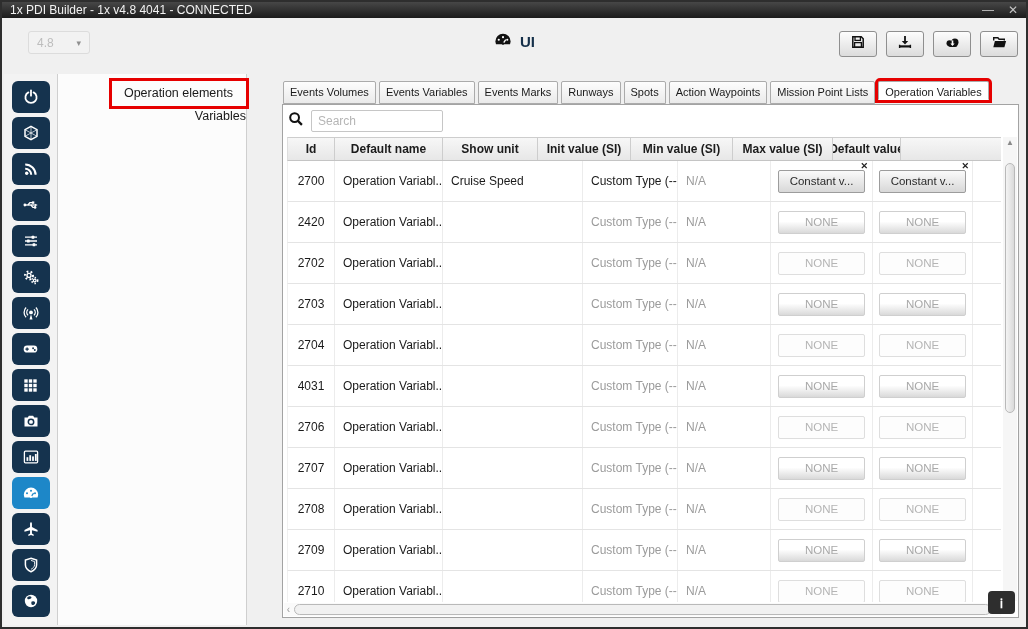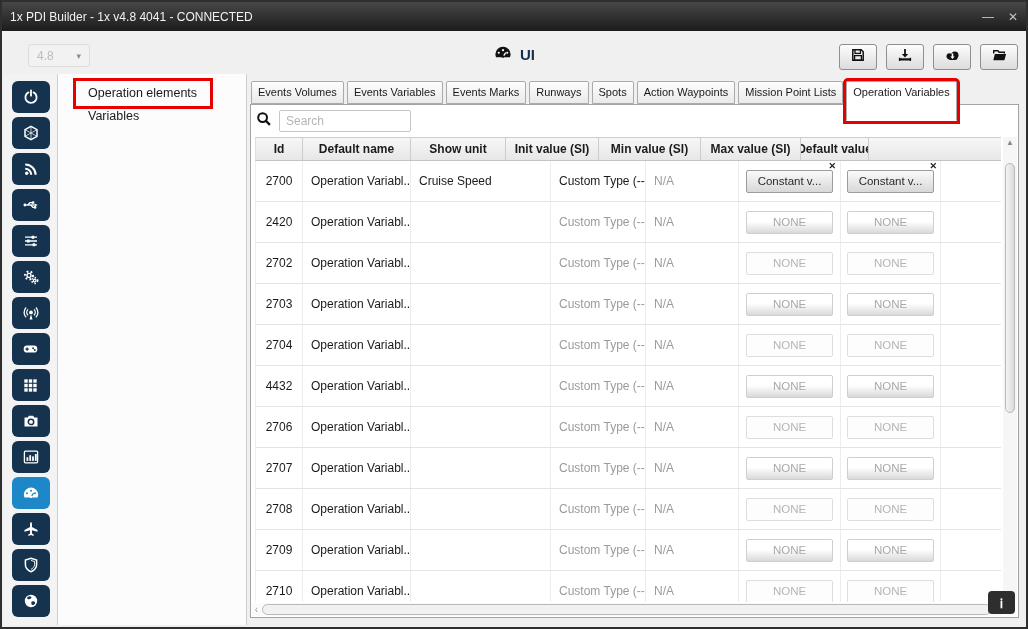--- a/index.html
+++ b/index.html
@@ -1,20 +1,20 @@
 <!DOCTYPE html>
 <html><head>
 <meta charset="utf-8">
 <style>
   * { margin:0; padding:0; box-sizing:border-box; }
   body { font-family:"Liberation Sans", sans-serif; background:#888; }
   .window { position:relative; width:1028px; height:629px; background:#f0f0f0;
             border:2px solid #2e2e2e; overflow:hidden; }
   
-  .titlebar { height:29px; background:linear-gradient(#474747,#1c1c1c); color:#f2f2f2;
+  .titlebar { height:16px; background:linear-gradient(#474747,#1c1c1c); color:#f2f2f2;
               display:flex; align-items:center; padding:0 8px; font-size:12px; }
   .win-controls { margin-left:auto; display:flex; gap:14px; color:#c4c4c4; font-size:12px; }
   .win-controls span { cursor:default; }
   
   .toolbar { position:relative; height:52px; background:#f0f0f0; }
   .version-dd { position:absolute; left:26px; top:13px; width:62px; height:23px;
                 border:1px solid #dcdcdc; border-radius:3px; background:#f2f2f2;
                 display:flex; align-items:center; padding:0 8px; color:#bdbdbd; font-size:12px; }
   .version-dd .caret { margin-left:auto; color:#8f8f8f; font-size:9px; }
   .page-head { position:absolute; left:50%; top:13px; transform:translateX(-50%);
@@ -25,30 +25,30 @@
           background:linear-gradient(#fdfdfd,#dcdcdc); display:flex; align-items:center;
           justify-content:center; }
   
   .bodyrow { position:absolute; top:72px; left:2px; right:2px; bottom:2px; display:flex; }
   .iconbar { width:54px; background:#f3f3f3; border-right:1px solid #cfcfcf; padding-top:7px; }
   .navicon { width:38px; height:32px; margin:0 auto 4px; background:#15334e; border-radius:6px;
              display:flex; align-items:center; justify-content:center; }
   .navicon.active { background:#1d87c8; }
   .treepanel { width:189px; background:#fcfcfc; border-right:1px solid #cfcfcf;
                padding-top:7px; font-size:12.5px; color:#1a1a1a; }
-  .treeitem { height:24px; line-height:22px; padding-left:30px; }
+  .treeitem { height:24px; line-height:22px; padding-left:30px;text-align:right; }
   .red-hl-tree { display:inline-block; padding:1px 13px 2px 12px; margin-left:-12px;
                  outline:3px solid #e60000; }
   
-  .mainpanel { flex:1; position:relative; background:#f0f0f0; }
+  .mainpanel { flex:1; position:relative; background:#f0f0f0;margin-left:32px; }
   .tabbar { position:absolute; left:4px; top:7px; display:flex; gap:3px; z-index:2; white-space:nowrap; }
   .tab { height:23px; line-height:21px; padding:0 6px; font-size:11px; color:#1a1a1a;
          background:linear-gradient(#fdfdfd,#eaeaea); border:1px solid #ababab;
          border-radius:2px 2px 0 0; }
-  .tab.selected { background:#fff; height:40px; border-bottom-color:#fff;
+  .tab.selected { background:#fff; height:19px; border-bottom-color:#fff;
                   outline:3px solid #e60000; z-index:3; position:relative; }
   .content { position:absolute; left:3px; right:5px; top:30px; bottom:7px;
              background:#fff; border:1px solid #a3a3a3; overflow:hidden; }
   .searchrow { position:absolute; top:5px; left:5px; display:flex; align-items:center; gap:7px; }
   .searchrow input { width:132px; height:22px; border:1px solid #c6c6c6; border-radius:2px;
                      font-size:12px; padding:0 6px; color:#333; outline:none;
                      font-family:"Liberation Sans", sans-serif; }
   .searchrow input::placeholder { color:#b5b5b5; }
   
   .tablewrap { position:absolute; left:4px; right:17px; top:32px; bottom:15px; overflow:hidden; }
@@ -387,21 +387,21 @@
                 <div class="tc c4 dim">N/A</div>
                 <div class="tc c5 center">
                   <span class="btnwrap"><button class="vbtn btn-flat">NONE</button></span>
                 </div>
                 <div class="tc c6 center">
                   <span class="btnwrap"><button class="vbtn btn-flat">NONE</button></span>
                 </div>
                 <div class="tc c7"></div>
               </div>
               <div class="trow">
-                <div class="tc c0 center">4432</div>
+                <div class="tc c0 center">4031</div>
                 <div class="tc c1">Operation Variabl...</div>
                 <div class="tc c2"></div>
                 <div class="tc c3 dim">Custom Type (--)</div>
                 <div class="tc c4 dim">N/A</div>
                 <div class="tc c5 center">
                   <span class="btnwrap"><button class="vbtn btn-raised">NONE</button></span>
                 </div>
                 <div class="tc c6 center">
                   <span class="btnwrap"><button class="vbtn btn-raised">NONE</button></span>
                 </div>

